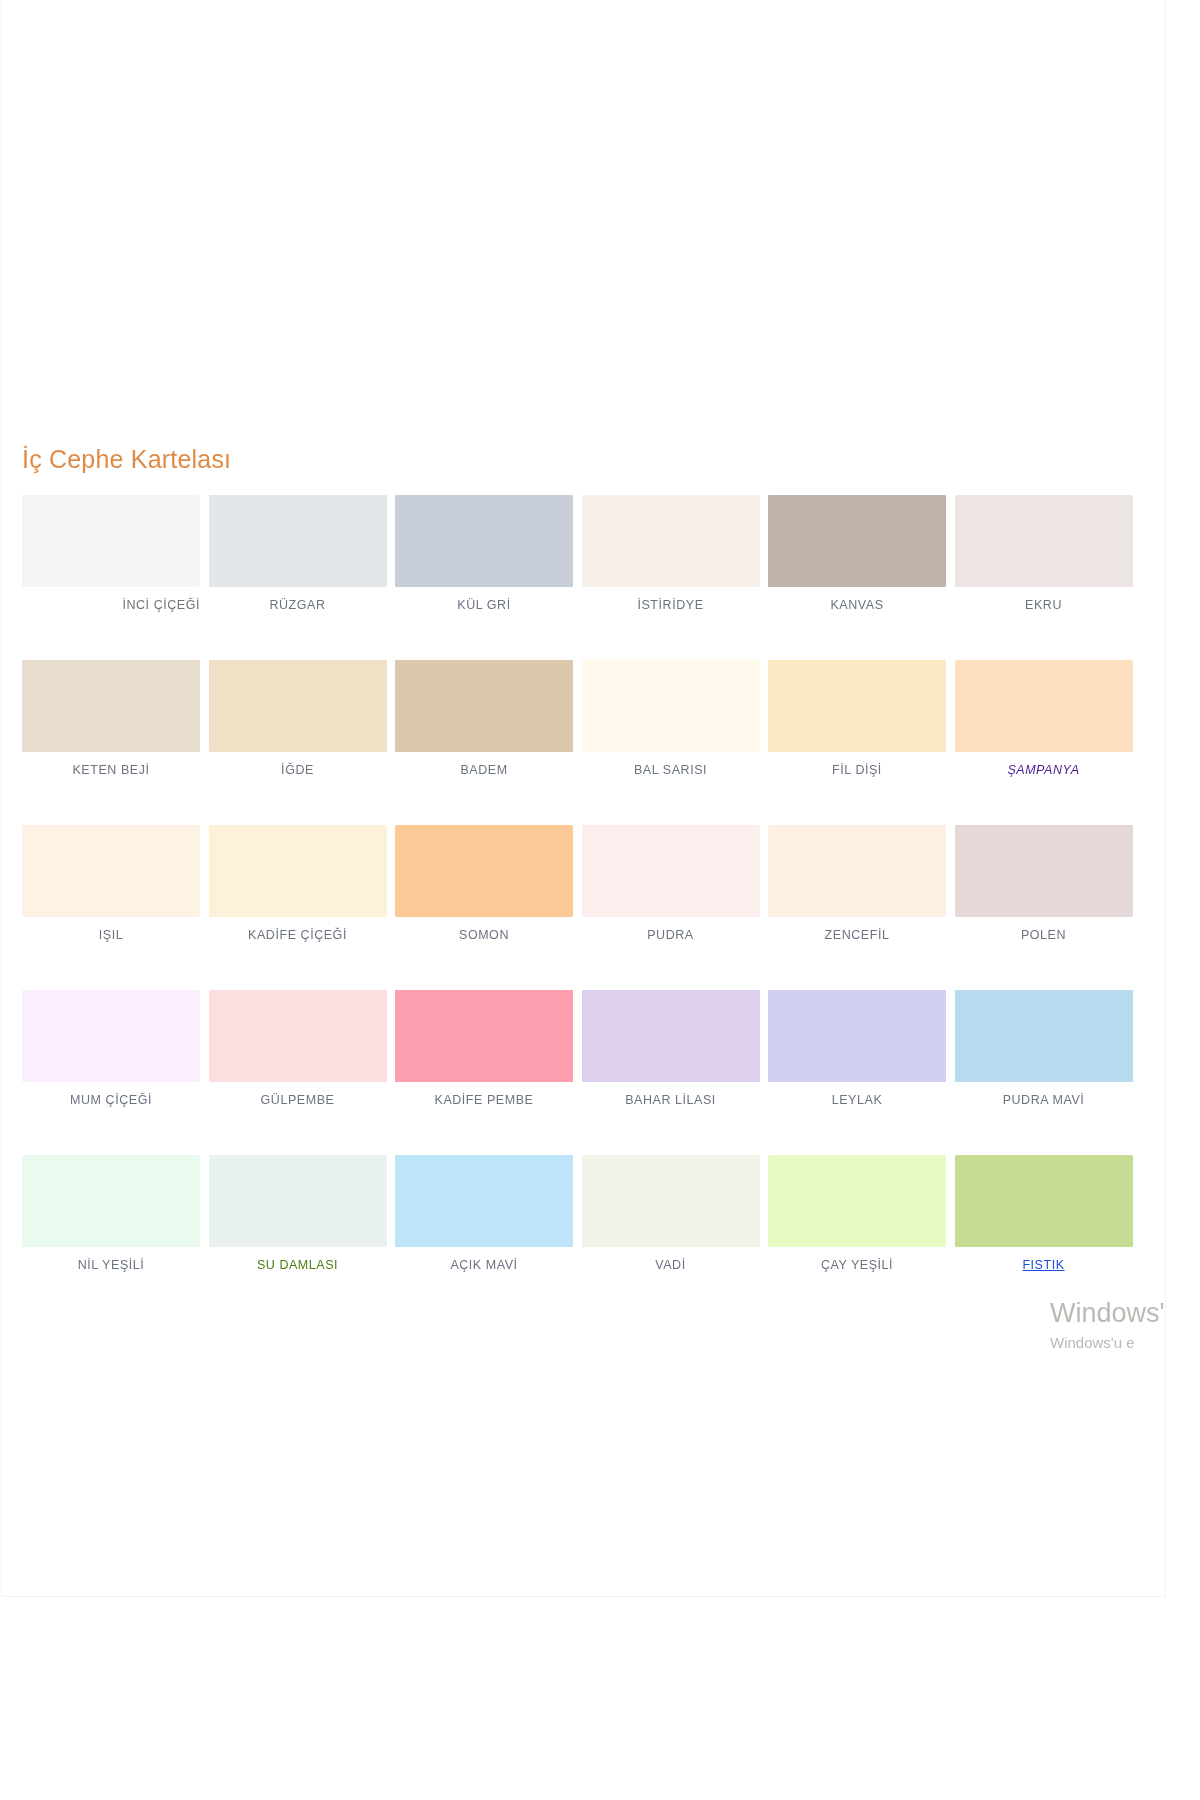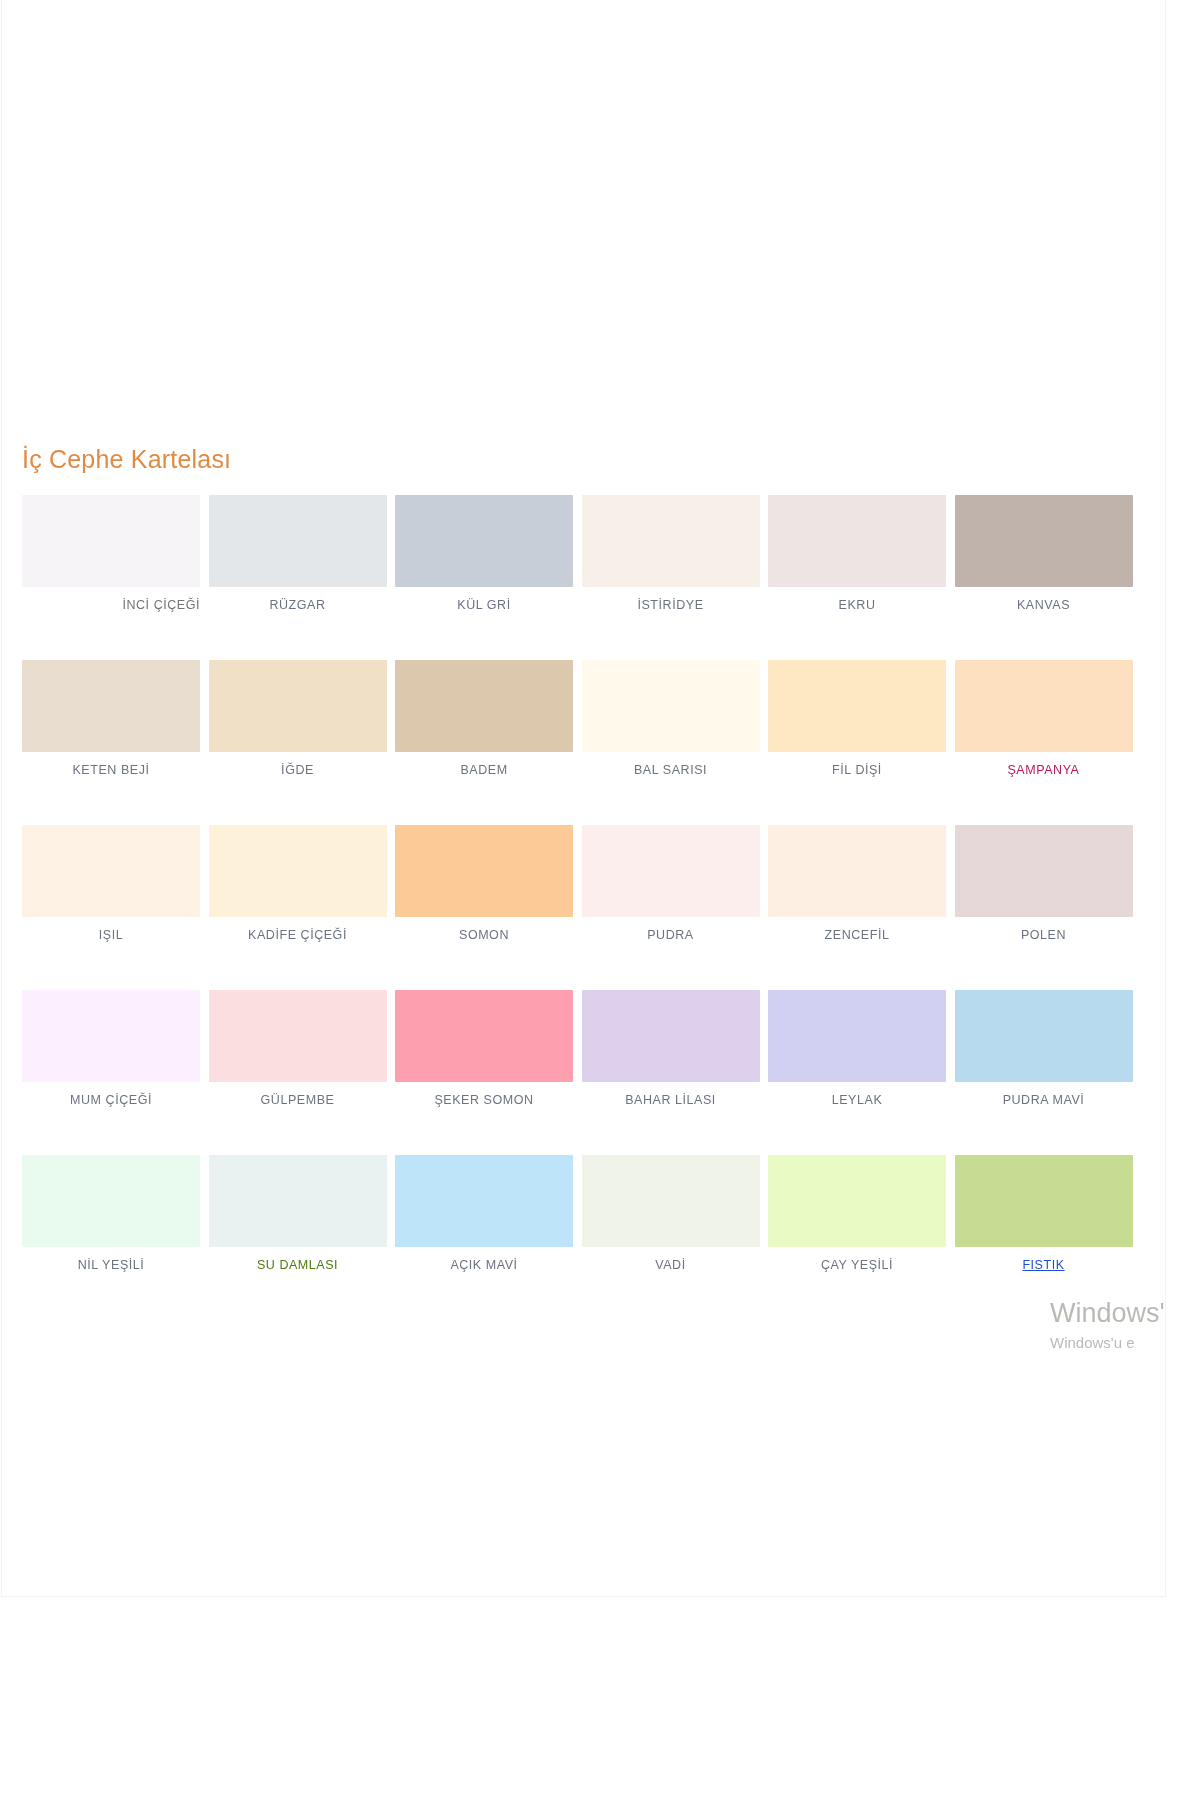--- a/index.html
+++ b/index.html
@@ -128,28 +128,28 @@
         </div>
         <div class="swatch-cell">
           <div class="swatch-chip" style="background: rgb(199, 206, 216);"></div>
           <div class="swatch-label" style="color: rgb(107, 114, 128);">KÜL GRİ</div>
         </div>
         <div class="swatch-cell">
           <div class="swatch-chip" style="background: rgb(247, 240, 233);"></div>
           <div class="swatch-label" style="color: rgb(107, 114, 128);">İSTİRİDYE</div>
         </div>
         <div class="swatch-cell">
+          <div class="swatch-chip" style="background: rgb(192, 179, 172);"></div>
+          <div class="swatch-label" style="color: rgb(107, 114, 128);">KANVAS</div>
+        </div>
+        <div class="swatch-cell">
           <div class="swatch-chip" style="background: rgb(236, 229, 228);"></div>
           <div class="swatch-label" style="color: rgb(107, 114, 128);">EKRU</div>
         </div>
         <div class="swatch-cell">
-          <div class="swatch-chip" style="background: rgb(192, 179, 172);"></div>
-          <div class="swatch-label" style="color: rgb(107, 114, 128);">KANVAS</div>
-        </div>
-        <div class="swatch-cell">
           <div class="swatch-chip" style="background: rgb(233, 221, 208);"></div>
           <div class="swatch-label" style="color: rgb(107, 114, 128);">KETEN BEJİ</div>
         </div>
         <div class="swatch-cell">
           <div class="swatch-chip" style="background: rgb(240, 224, 198);"></div>
           <div class="swatch-label" style="color: rgb(107, 114, 128);">İĞDE</div>
         </div>
         <div class="swatch-cell">
           <div class="swatch-chip" style="background: rgb(220, 201, 173);"></div>
           <div class="swatch-label" style="color: rgb(107, 114, 128);">BADEM</div>
@@ -157,21 +157,21 @@
         <div class="swatch-cell">
           <div class="swatch-chip" style="background: rgb(255, 250, 235);"></div>
           <div class="swatch-label" style="color: rgb(107, 114, 128);">BAL SARISI</div>
         </div>
         <div class="swatch-cell">
           <div class="swatch-chip" style="background: rgb(252, 233, 196);"></div>
           <div class="swatch-label" style="color: rgb(107, 114, 128);">FİL DİŞİ</div>
         </div>
         <div class="swatch-cell">
           <div class="swatch-chip" style="background: rgb(253, 224, 192);"></div>
-          <div class="swatch-label" style="color: #be185d;">ŞAMPANYA</div>
+          <div class="swatch-label" style="color: #4c1d95; font-style: italic;">ŞAMPANYA</div>
         </div>
         <div class="swatch-cell">
           <div class="swatch-chip" style="background: rgb(253, 242, 228);"></div>
           <div class="swatch-label" style="color: rgb(107, 114, 128);">IŞIL</div>
         </div>
         <div class="swatch-cell">
           <div class="swatch-chip" style="background: rgb(253, 242, 217);"></div>
           <div class="swatch-label" style="color: rgb(107, 114, 128);">KADİFE ÇİÇEĞİ</div>
         </div>
         <div class="swatch-cell">
@@ -193,21 +193,21 @@
         <div class="swatch-cell">
           <div class="swatch-chip" style="background: rgb(252, 239, 255);"></div>
           <div class="swatch-label" style="color: rgb(107, 114, 128);">MUM ÇİÇEĞİ</div>
         </div>
         <div class="swatch-cell">
           <div class="swatch-chip" style="background: rgb(251, 223, 224);"></div>
           <div class="swatch-label" style="color: rgb(107, 114, 128);">GÜLPEMBE</div>
         </div>
         <div class="swatch-cell">
           <div class="swatch-chip" style="background: rgb(253, 159, 174);"></div>
-          <div class="swatch-label" style="color: rgb(107, 114, 128);">ŞEKER SOMON</div>
+          <div class="swatch-label" style="color: rgb(107, 114, 128);">KADİFE PEMBE</div>
         </div>
         <div class="swatch-cell">
           <div class="swatch-chip" style="background: rgb(221, 208, 236);"></div>
           <div class="swatch-label" style="color: rgb(107, 114, 128);">BAHAR LİLASI</div>
         </div>
         <div class="swatch-cell">
           <div class="swatch-chip" style="background: rgb(210, 208, 242);"></div>
           <div class="swatch-label" style="color: rgb(107, 114, 128);">LEYLAK</div>
         </div>
         <div class="swatch-cell">

